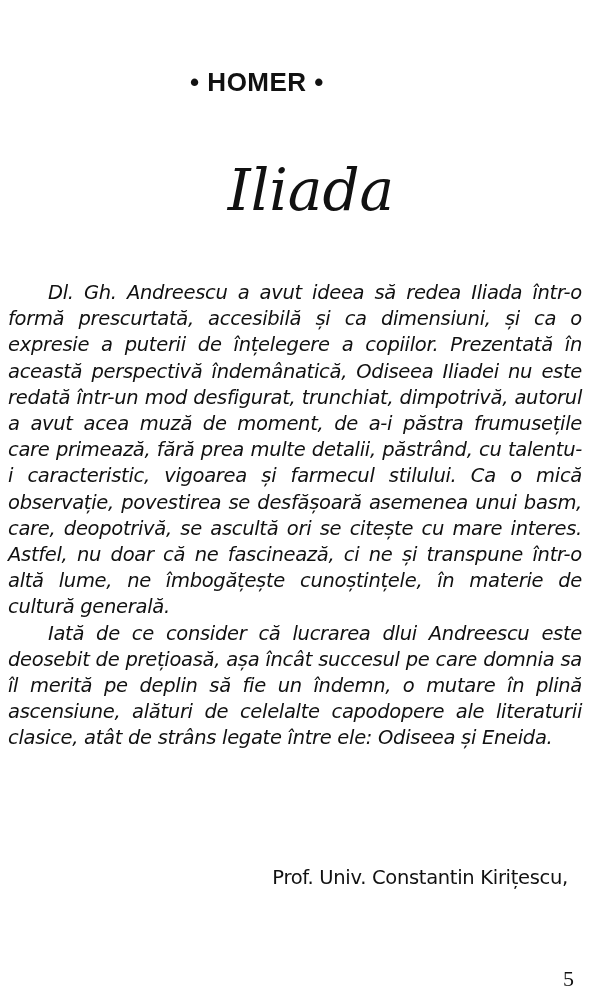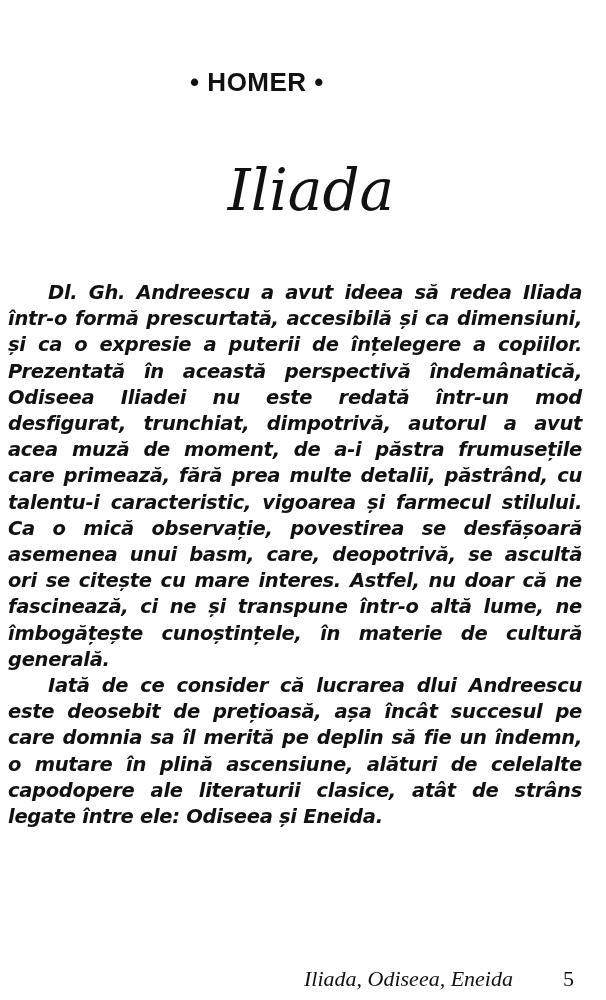--- a/index.html
+++ b/index.html
@@ -47,21 +47,20 @@
       font-style: italic;
       font-weight: 300;
       font-size: 19.5px;
       line-height: 26.2px;
       text-align: justify;
       letter-spacing: -0.3px;
     }
     .body-text p {
       margin: 0;
       text-indent: 40px;
-      font-weight: bold;
     }
     .signature {
       position: absolute;
       top: 864px;
       right: 38px;
       text-align: right;
       font-family: "DejaVu Sans", sans-serif;
       font-size: 19.5px;
       line-height: 28px;
       letter-spacing: -0.3px;
@@ -91,18 +90,18 @@
 <div class="author">• HOMER •</div>
 
 <div class="title">Iliada</div>
 
 <div class="body-text">
   <p>Dl. Gh. Andreescu a avut ideea să redea Iliada într-o formă prescurtată, accesibilă și ca dimensiuni, și ca o expresie a puterii de înțelegere a copiilor. Prezentată în această perspectivă îndemânatică, Odiseea Iliadei nu este redată într-un mod desfigurat, trunchiat, dimpotrivă, autorul a avut acea muză de moment, de a-i păstra frumusețile care primează, fără prea multe detalii, păstrând, cu talentu-i caracteristic, vigoarea și farmecul stilului. Ca o mică observație, povestirea se desfășoară asemenea unui basm, care, deopotrivă, se ascultă ori se citește cu mare interes. Astfel, nu doar că ne fascinează, ci ne și transpune într-o altă lume, ne îmbogățește cunoștințele, în materie de cultură generală.</p>
   <p>Iată de ce consider că lucrarea dlui Andreescu este deosebit de prețioasă, așa încât succesul pe care domnia sa îl merită pe deplin să fie un îndemn, o mutare în plină ascensiune, alături de celelalte capodopere ale literaturii clasice, atât de strâns legate între ele: Odiseea și Eneida.</p>
 </div>
 
 <div class="signature">
+  <div>Prof. Univ. Constantin Kirițescu,</div>
 </div>
 
 <div class="footer">
-  <span class="running-title">Iliada, Odiseea, Eneida</span>
   <span class="page-number">5</span>
 </div>
 
 </body></html>

